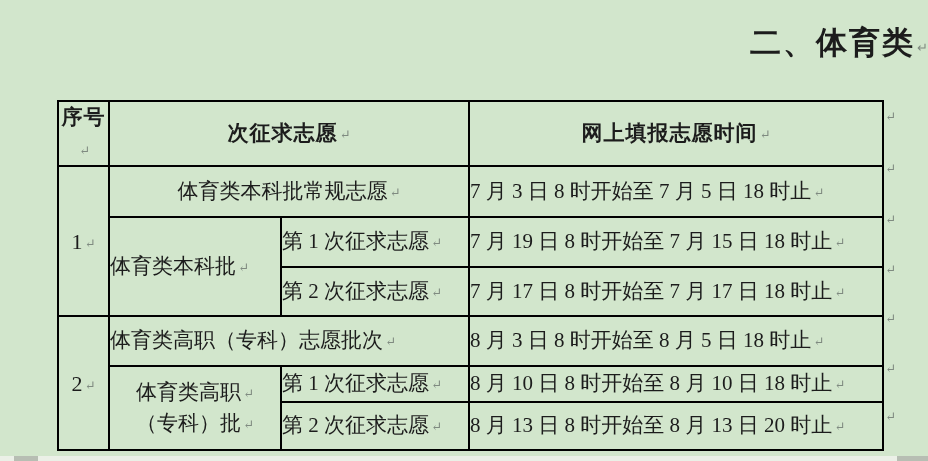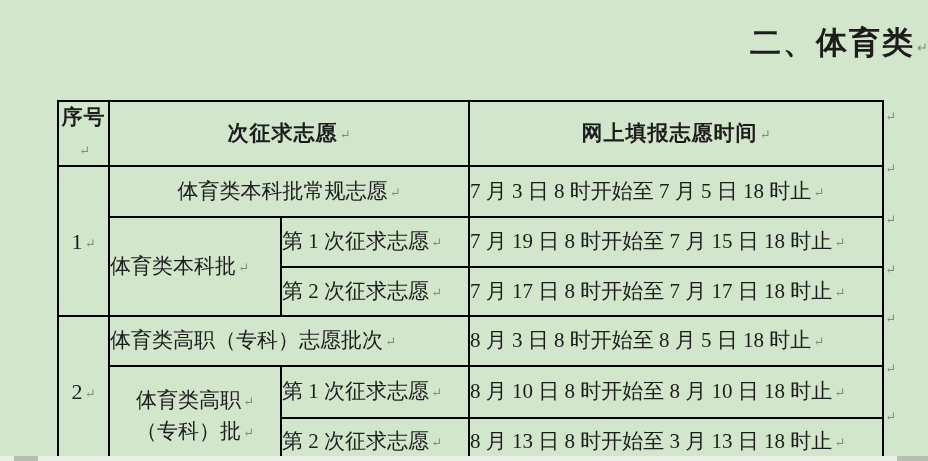--- a/index.html
+++ b/index.html
@@ -143,39 +143,39 @@
         <span>2</span><span class="rmark">↵</span>
       </td>
       <td colspan="2" class="left">
         <span>体育类高职（专科）志愿批次</span><span class="rmark">↵</span>
       </td>
       <td class="left">
         <span>8 月 3 日 8 时开始至 8 月 5 日 18 时止</span><span class="rmark">↵</span>
       </td>
     </tr>
 
-    <tr style="height:52px;">
+    <tr style="height:36px;">
       <td rowspan="2">
         <span class="group-line"><span>体育类高职</span><span class="rmark">↵</span></span>
         <span class="group-line"><span>（专科）批</span><span class="rmark">↵</span></span>
       </td>
       <td class="left">
         <span>第 1 次征求志愿</span><span class="rmark">↵</span>
       </td>
       <td class="left">
         <span>8 月 10 日 8 时开始至 8 月 10 日 18 时止</span><span class="rmark">↵</span>
       </td>
     </tr>
 
     <tr style="height:48px;">
       <td class="left">
         <span>第 2 次征求志愿</span><span class="rmark">↵</span>
       </td>
       <td class="left">
-        <span>8 月 13 日 8 时开始至 3 月 13 日 18 时止</span><span class="rmark">↵</span>
+        <span>8 月 13 日 8 时开始至 8 月 13 日 20 时止</span><span class="rmark">↵</span>
       </td>
     </tr>
   </tbody>
     </table>
 
   <span class="row-end-mark" style="top:109px;">↵</span>
   <span class="row-end-mark" style="top:161px;">↵</span>
   <span class="row-end-mark" style="top:212px;">↵</span>
   <span class="row-end-mark" style="top:262px;">↵</span>
   <span class="row-end-mark" style="top:311px;">↵</span>

